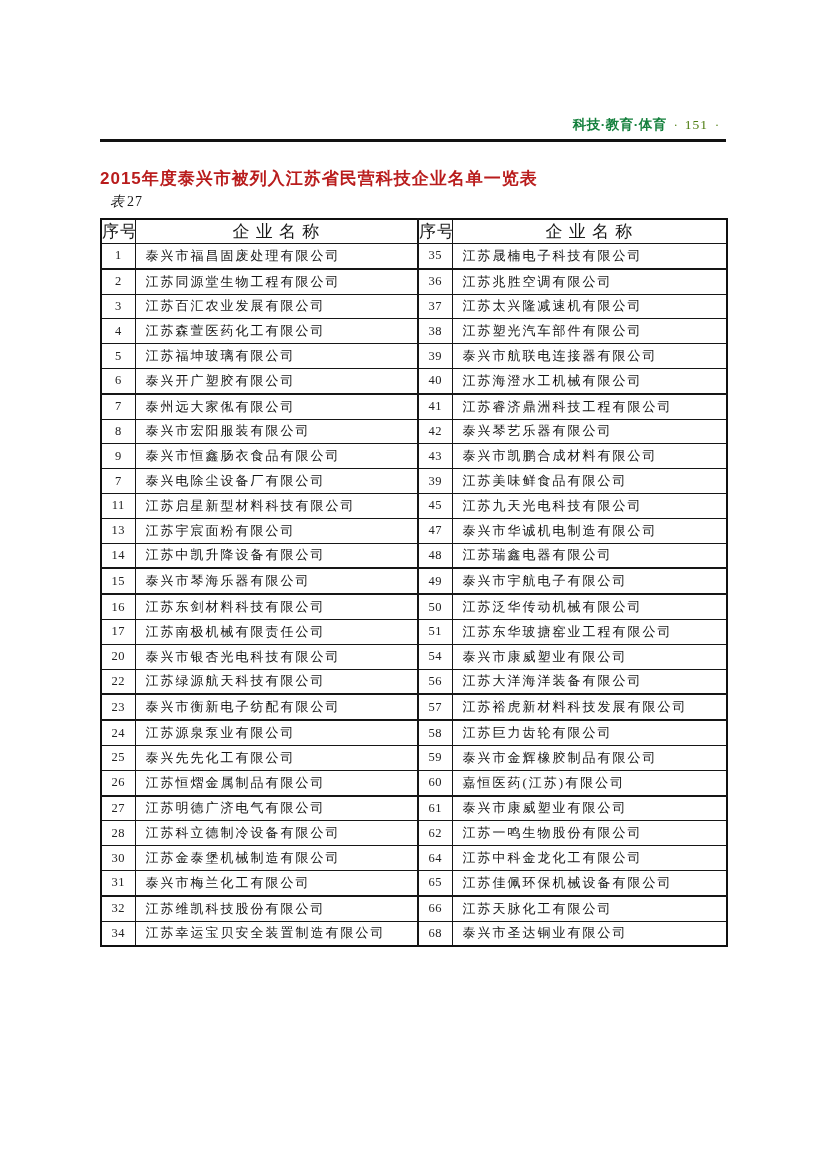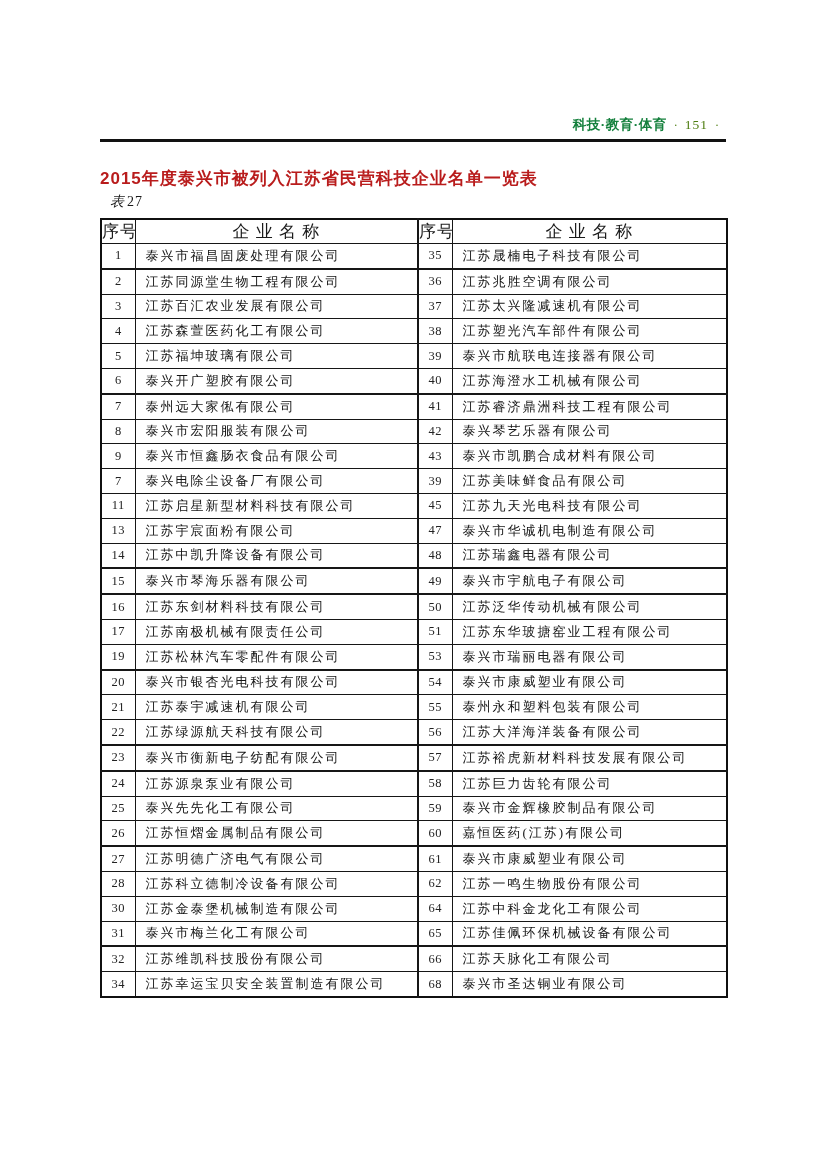--- a/index.html
+++ b/index.html
@@ -172,38 +172,26 @@
     <td class="name mid">江苏东剑材料科技有限公司</td>
     <td class="no">50</td>
     <td class="name">江苏泛华传动机械有限公司</td>
   </tr>
       <tr>
     <td class="no">17</td>
     <td class="name mid">江苏南极机械有限责任公司</td>
     <td class="no">51</td>
     <td class="name">江苏东华玻搪窑业工程有限公司</td>
   </tr>
-      <tr class="thick">
-    <td class="no">19</td>
-    <td class="name mid">江苏松林汽车零配件有限公司</td>
-    <td class="no">53</td>
-    <td class="name">泰兴市瑞丽电器有限公司</td>
-  </tr>
       <tr>
     <td class="no">20</td>
     <td class="name mid">泰兴市银杏光电科技有限公司</td>
     <td class="no">54</td>
     <td class="name">泰兴市康威塑业有限公司</td>
   </tr>
-      <tr>
-    <td class="no">21</td>
-    <td class="name mid">江苏泰宇减速机有限公司</td>
-    <td class="no">55</td>
-    <td class="name">泰州永和塑料包装有限公司</td>
-  </tr>
       <tr class="thick">
     <td class="no">22</td>
     <td class="name mid">江苏绿源航天科技有限公司</td>
     <td class="no">56</td>
     <td class="name">江苏大洋海洋装备有限公司</td>
   </tr>
       <tr class="thick">
     <td class="no">23</td>
     <td class="name mid">泰兴市衡新电子纺配有限公司</td>
     <td class="no">57</td>

